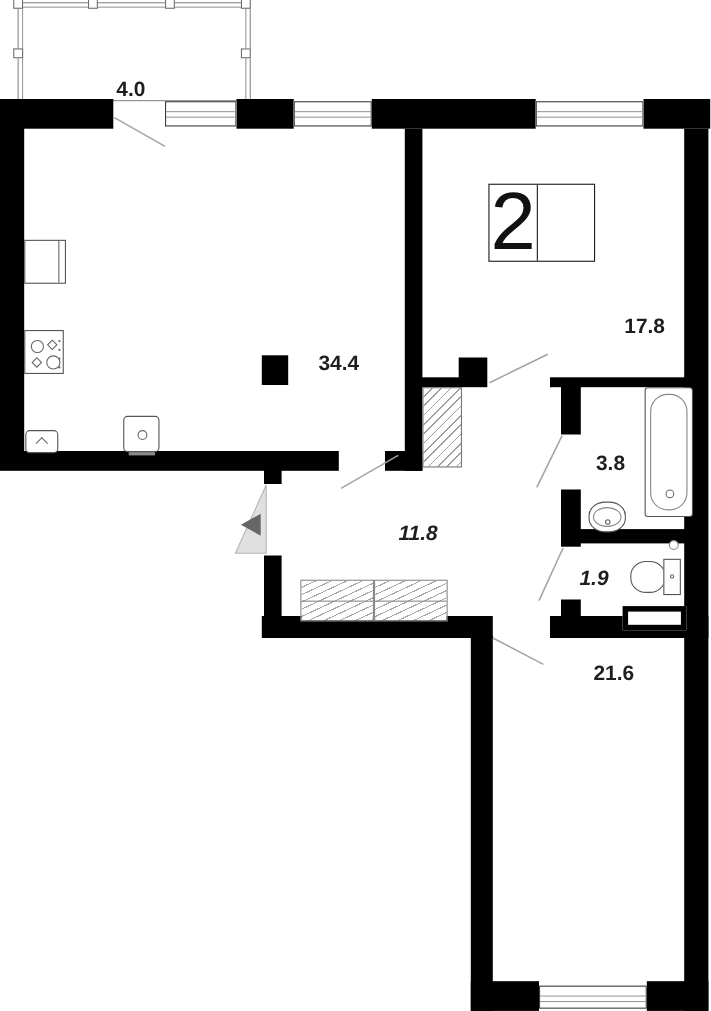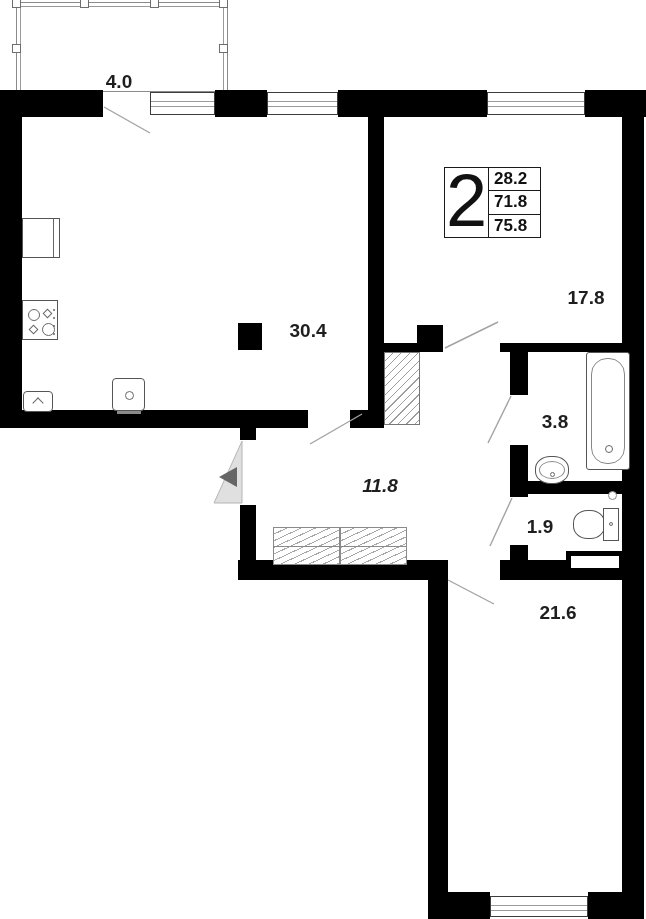--- a/index.html
+++ b/index.html
@@ -140,29 +140,24 @@
     <line x1="310" y1="444" x2="362" y2="414" stroke="#a3a3a3" stroke-width="1.4"></line>
     <line x1="445" y1="348" x2="498" y2="322" stroke="#a3a3a3" stroke-width="1.4"></line>
     <line x1="488" y1="443" x2="511" y2="396" stroke="#a3a3a3" stroke-width="1.4"></line>
     <line x1="490" y1="546" x2="512" y2="498" stroke="#a3a3a3" stroke-width="1.4"></line>
     <line x1="448" y1="580" x2="494" y2="604" stroke="#a3a3a3" stroke-width="1.4"></line>
     <polygon points="242,441 242,503 214,503" fill="#e0e0e0" stroke="#b5b5b5" stroke-width="1"></polygon>
     <polygon points="237,467 219,477 237,487" fill="#666666"></polygon>
   </svg>
 
   <div class="room-label" style="left:79px;top:82px;margin-left:40px;">4.0</div>
-  <div class="room-label" style="left:308px;top:331px;">30.4</div>
+  <div class="room-label" style="left:308px;top:331px;">34.4</div>
   <div class="room-label" style="left:586px;top:298px;">17.8</div>
   <div class="room-label" style="left:555px;top:422px;">3.8</div>
-  <div class="room-label" style="left:540px;top:527px;">1.9</div>
+  <div class="room-label" style="left:540px;top:527px;font-style:italic;">1.9</div>
   <div class="room-label" style="left:380px;top:486px;font-style:italic;">11.8</div>
   <div class="room-label" style="left:558px;top:613px;">21.6</div>
 
   <div id="badge">
     <div class="big">2</div>
-    <div class="rows">
-      <div>28.2</div>
-      <div>71.8</div>
-      <div>75.8</div>
-    </div>
   </div>
 
 </div>
 
 </body></html>

